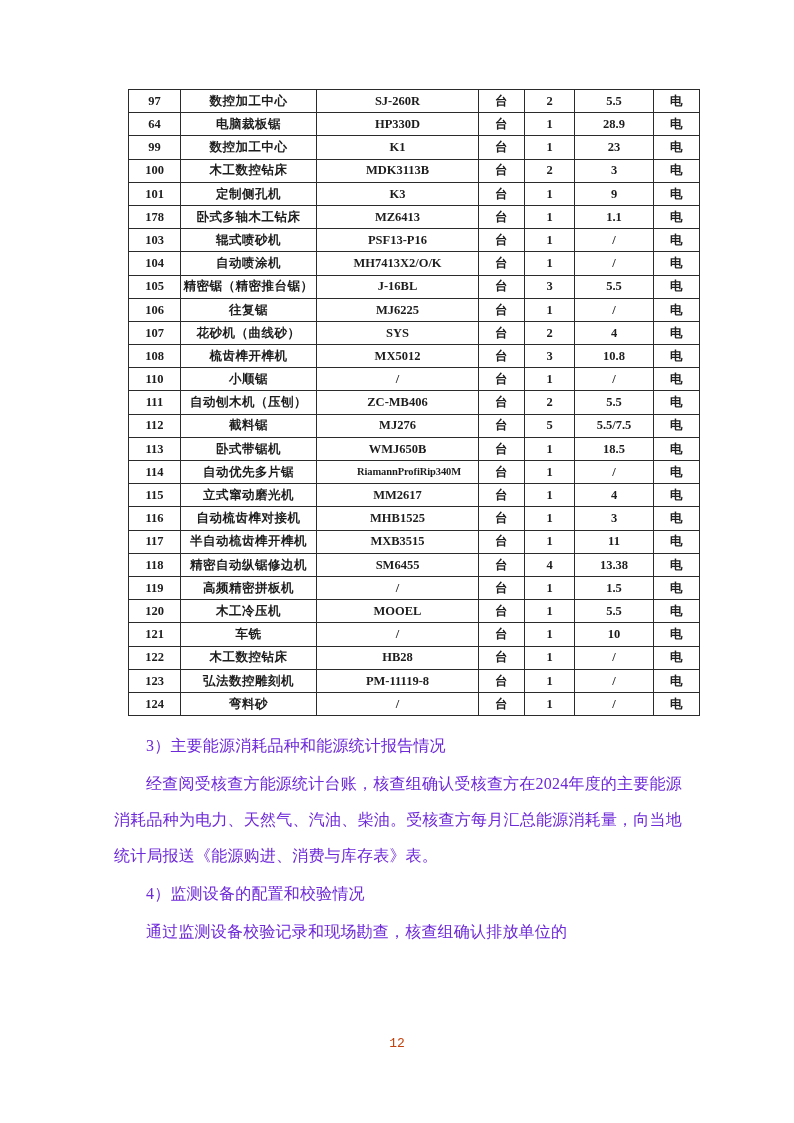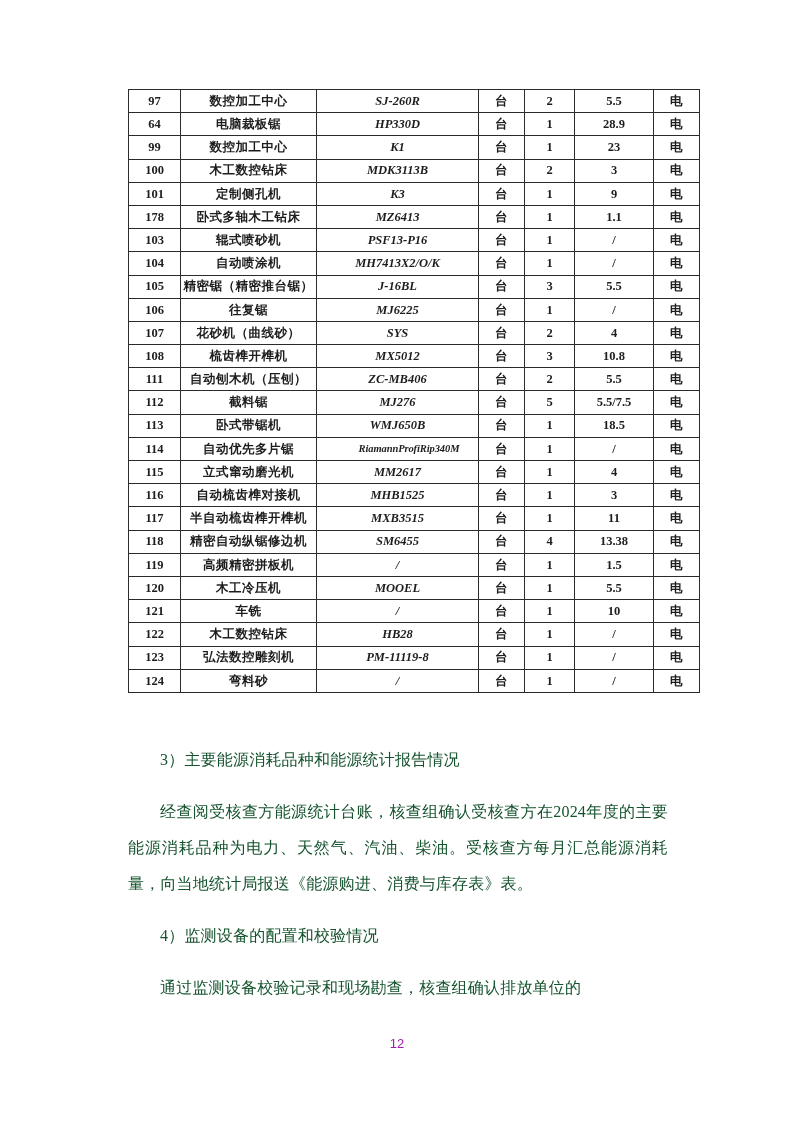--- a/index.html
+++ b/index.html
@@ -71,61 +71,60 @@
   }
 
   td.cell-name,
   td.cell-unit,
   td.cell-type {
     letter-spacing: 0.5px;
   }
 
   td.cell-model {
     font-size: 12px;
-    font-style: italic;
   }
   td.cell-model.long {
     font-size: 10.5px;
     letter-spacing: -0.1px;
     padding-left: 24px;
   }
 
   
   .body-text {
     position: absolute;
     left: 112px;
     top: 726px;
     width: 572px;
   }
 
   p.para {
-    margin: 16px;
+    margin: 2px;
     font-size: 16px;
     line-height: 36px;
     text-align: justify;
     text-justify: inter-ideograph;
     font-family: "Liberation Serif", "DejaVu Serif", serif;
-    color: #14532d;
+    color: #6d28d9;
     letter-spacing: 0.2px;
   }
 
   p.indent {
     text-indent: 32px;
   }
 
   
   .page-number {
     position: absolute;
     left: 0;
     right: 0;
     top: 1036px;
     text-align: center;
     font-size: 13px;
-    font-family: Liberation Sans, sans-serif;
-    color: #a21caf;
+    font-family: Liberation Mono, monospace;
+    color: #c2410c;
   }
 </style>
 </head>
 <body>
 
 <div class="page">
 
   <div class="table-wrap">
     <table class="equipment">
       <colgroup>
@@ -240,20 +239,29 @@
           <tr>
             <td class="cell-no">108</td>
             <td class="cell-name">梳齿榫开榫机</td>
             <td class="cell-model">MX5012</td>
             <td class="cell-unit">台</td>
             <td class="cell-qty">3</td>
             <td class="cell-power">10.8</td>
             <td class="cell-type">电</td>
           </tr>
           <tr>
+            <td class="cell-no">110</td>
+            <td class="cell-name">小顺锯</td>
+            <td class="cell-model">/</td>
+            <td class="cell-unit">台</td>
+            <td class="cell-qty">1</td>
+            <td class="cell-power">/</td>
+            <td class="cell-type">电</td>
+          </tr>
+          <tr>
             <td class="cell-no">111</td>
             <td class="cell-name">自动刨木机（压刨）</td>
             <td class="cell-model">ZC-MB406</td>
             <td class="cell-unit">台</td>
             <td class="cell-qty">2</td>
             <td class="cell-power">5.5</td>
             <td class="cell-type">电</td>
           </tr>
           <tr>
             <td class="cell-no">112</td>

